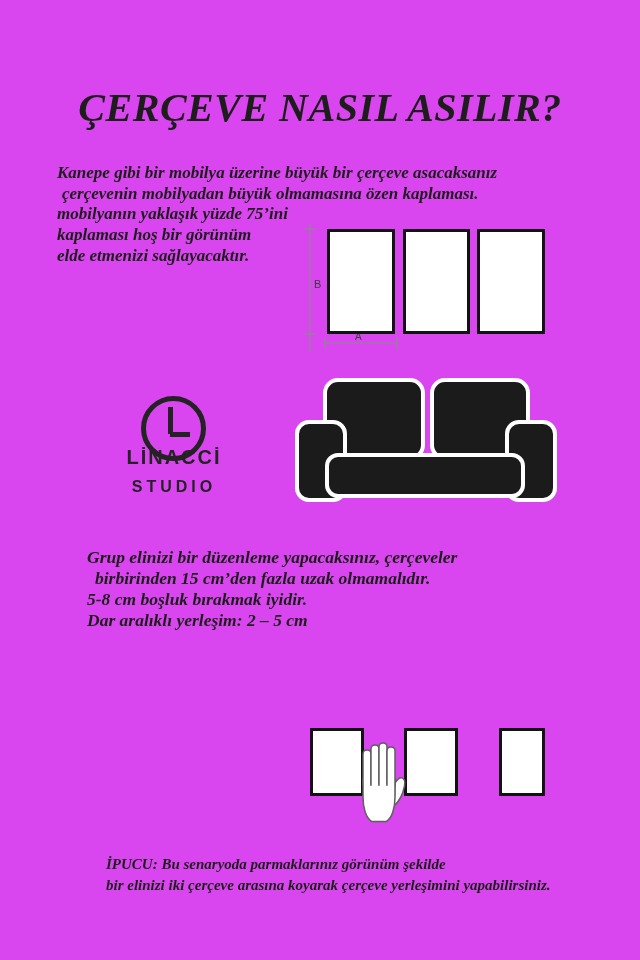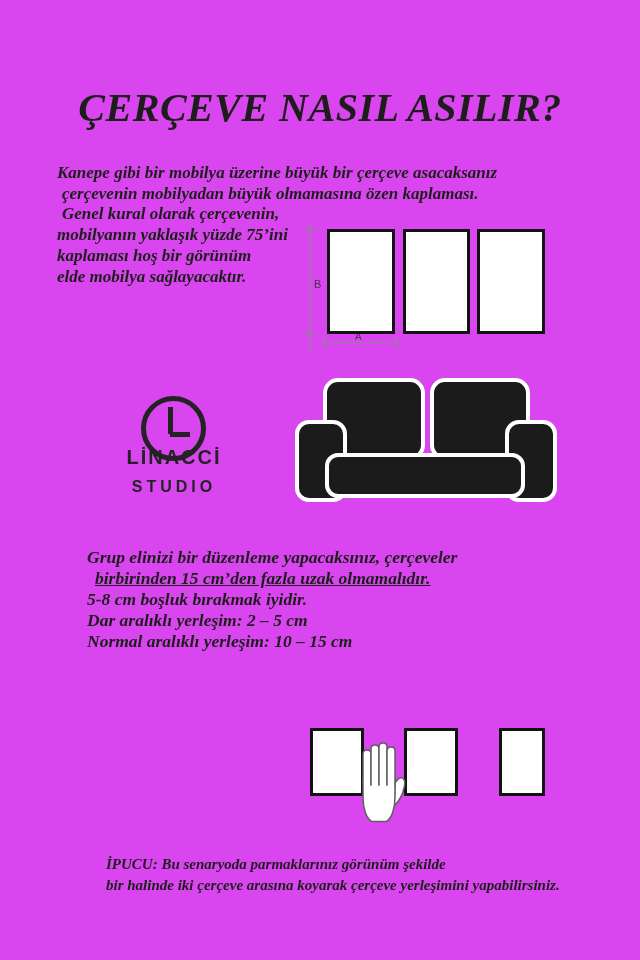--- a/index.html
+++ b/index.html
@@ -15,21 +15,21 @@
     top:84px;left:0;width:640px;text-align:center;
     font-style:italic;font-weight:700;font-size:40px;
     letter-spacing:0.5px;white-space:nowrap;
   }
 
   
   .textblock{font-style:italic;font-weight:700;}
   .intro{left:57px;top:163px;font-size:17px;line-height:20.7px;}
   .intro .ind1{padding-left:5px;}
   .spacing-block{left:87px;top:547px;font-size:17.5px;line-height:21px;}
-  .spacing-block .ind1{padding-left:8px;text-decoration:underline;}
+  .spacing-block .ind1{padding-left:8px;}
   .tip{left:106px;top:854px;font-size:15px;line-height:21px;}
 
   
   .frame{position:absolute;background:#fff;border:3px solid #121212;}
 
   
   .dimtext{font-family:"Liberation Sans", sans-serif;fill:#3c3c3c;}
 
   
   .logo{left:100px;top:390px;width:148px;height:118px;}
@@ -58,24 +58,23 @@
 </head>
 <body>
 
 <div class="page">
 
   <div class="abs title">ÇERÇEVE NASIL ASILIR?</div>
 
   <div class="abs textblock intro">
     <div>Kanepe gibi bir mobilya üzerine büyük bir çerçeve asacaksanız</div>
     <div class="ind1">çerçevenin mobilyadan büyük olmamasına özen kaplaması.</div>
-    <div class="ind1">Genel kural olarak çerçevenin,</div>
     <div>mobilyanın yaklaşık yüzde 75’ini</div>
     <div>kaplaması hoş bir görünüm</div>
-    <div>elde mobilya sağlayacaktır.</div>
+    <div>elde etmenizi sağlayacaktır.</div>
   </div>
 
   <div class="abs" style="left:300px;top:222px;width:256px;height:136px;">
     <svg width="256" height="136" viewBox="0 0 256 136">
 
       <line x1="10" y1="2" x2="10" y2="130" stroke="#8a8a8a" stroke-width="1.2"></line>
       <line x1="4" y1="7" x2="16" y2="7" stroke="#8a8a8a" stroke-width="1.2"></line>
       <line x1="4" y1="112" x2="16" y2="112" stroke="#8a8a8a" stroke-width="1.2"></line>
       <text class="dimtext" x="14" y="66" font-size="11">B</text>
 
@@ -106,21 +105,20 @@
       <rect x="214" y="48" width="48" height="78" rx="12" fill="#1b1b1b" stroke="#ffffff" stroke-width="4"></rect>
       <rect x="34" y="81" width="196" height="41" rx="11" fill="#1b1b1b" stroke="#ffffff" stroke-width="4"></rect>
     </svg>
   </div>
 
   <div class="abs textblock spacing-block">
     <div>Grup elinizi bir düzenleme yapacaksınız, çerçeveler</div>
     <div class="ind1">birbirinden 15 cm’den fazla uzak olmamalıdır.</div>
     <div>5-8 cm boşluk bırakmak iyidir.</div>
     <div>Dar aralıklı yerleşim: 2 – 5 cm</div>
-    <div>Normal aralıklı yerleşim: 10 – 15 cm</div>
   </div>
 
   <div class="abs" style="left:0;top:0;width:640px;height:960px;pointer-events:none;">
     <div class="bframe" style="left:310px;top:728px;width:48px;height:62px;"></div>
     <div class="bframe" style="left:404px;top:728px;width:48px;height:62px;"></div>
     <div class="bframe" style="left:499px;top:728px;width:40px;height:62px;"></div>
     <svg class="abs" style="left:358px;top:741px;" width="50" height="84" viewBox="0 0 50 84">
       <g stroke="#5f5f5f" stroke-width="1.5" fill="#ffffff" stroke-linejoin="round" stroke-linecap="round">
 
         <path d="M37,42 C43,33 48,37 46.5,45 C45,53 41.5,60 36,65 Z"></path>
@@ -130,16 +128,16 @@
         <path d="M5,44 L5,13 Q5,9 9,9 Q13,9 13,13 L13,44"></path>
         <path d="M13,44 L13,8 Q13,4 17,4 Q21,4 21,8 L21,44"></path>
         <path d="M21,44 L21,6 Q21,2 25,2 Q29,2 29,6 L29,44"></path>
         <path d="M29,44 L29,10 Q29,6 33,6 Q37,6 37,10 L37,44"></path>
       </g>
     </svg>
   </div>
 
   <div class="abs textblock tip">
     <div>İPUCU: Bu senaryoda parmaklarınız görünüm şekilde</div>
-    <div>bir halinde iki çerçeve arasına koyarak çerçeve yerleşimini yapabilirsiniz.</div>
+    <div>bir elinizi iki çerçeve arasına koyarak çerçeve yerleşimini yapabilirsiniz.</div>
   </div>
 
 </div>
 
 </body></html>

